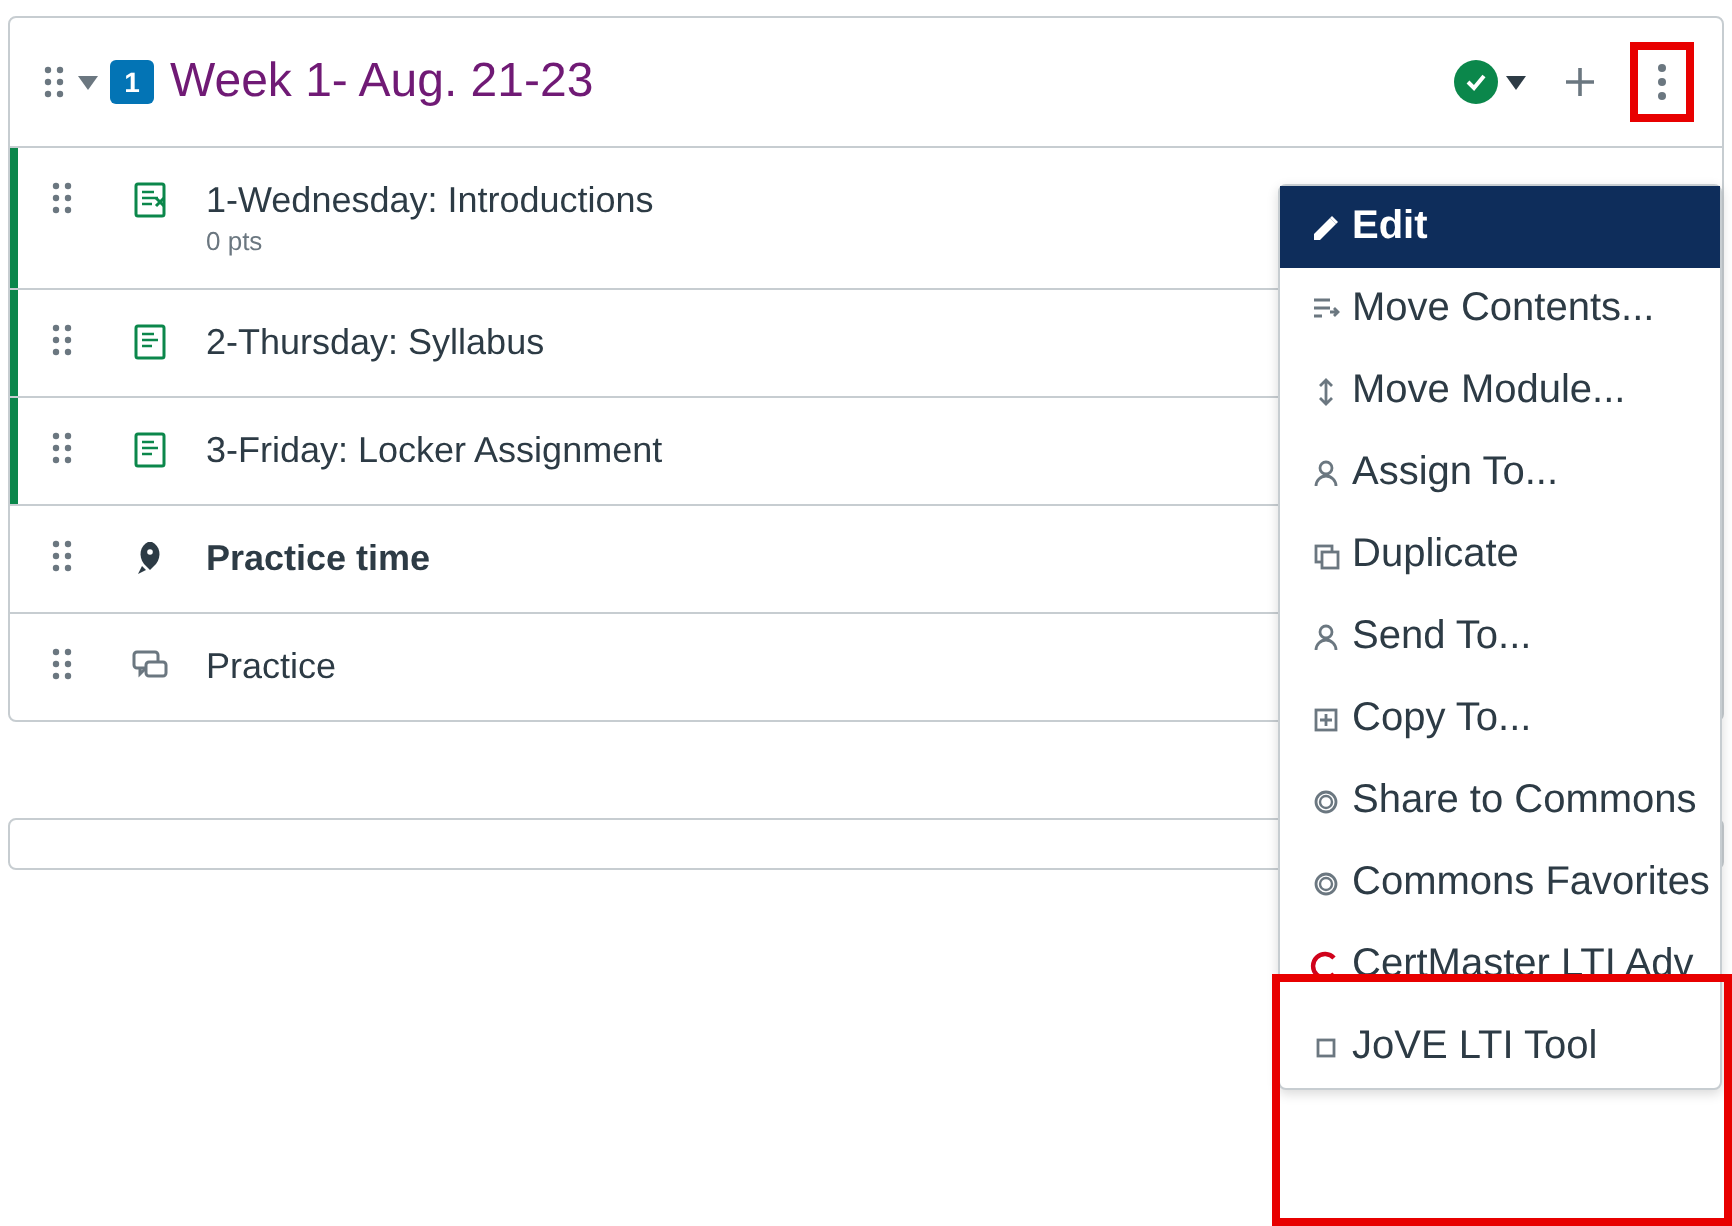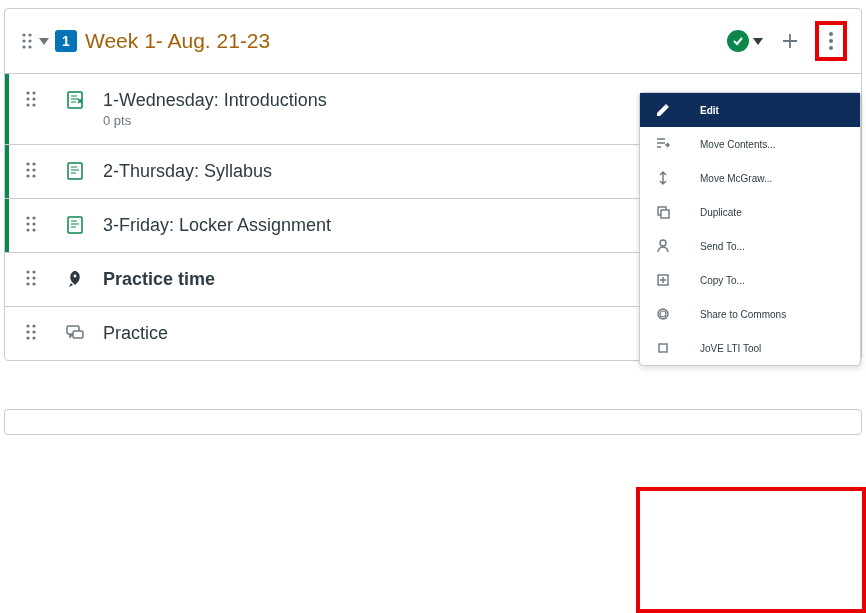--- a/index.html
+++ b/index.html
@@ -1,41 +1,41 @@
 <!DOCTYPE html>
 <html><head>
 <meta charset="utf-8">
 <style>
   html,body{margin:0;padding:0;font-family:"Helvetica Neue",Helvetica,Arial,sans-serif;font-size:16px;color:#2d3b45;background:#fff;width:866px;height:613px;overflow:hidden}
   .module{border:1px solid #c7cdd1;border-radius:4px;margin:8px 4px 0 4px;position:relative}
   .module-header{display:flex;align-items:center;padding:14px 16px;border-bottom:1px solid #c7cdd1}
   .drag{color:#6b7780;padding-right:6px}
   .collapse-caret{color:#6b7780;padding-right:6px}
   .badge{display:inline-flex;align-items:center;justify-content:center;width:22px;height:22px;background:#0374b5;color:#fff;font-weight:700;border-radius:3px;margin-right:8px;font-size:14px}
-  .module-title{font-size:21px;font-weight:400;color:#a16207}
+  .module-title{font-size:24px;font-weight:400;color:#701a75}
   .header-actions{margin-left:auto;display:flex;align-items:center;gap:18px}
   .published{width:22px;height:22px;border-radius:50%;background:#0b874b;display:inline-flex;align-items:center;justify-content:center;color:#fff;font-size:14px}
   .plus{color:#6b7780;font-size:22px;font-weight:300}
   .kebab-wrap{width:28px;height:36px;display:inline-flex;align-items:center;justify-content:center;color:#6b7780}
   .highlight-red{outline:4px solid #e80000;outline-offset:-2px}
   .items{}
   .item{display:flex;padding:16px 16px 16px 20px;border-top:1px solid #c7cdd1}
   .item:first-child{border-top:none}
   .item.green{box-shadow:inset 4px 0 0 0 #0b874b}
   .item .drag{margin-right:18px}
   .icon-cell{width:28px;color:#0b874b;display:flex;justify-content:center}
   .icon-cell.gray{color:#6b7780}
   .item-body{margin-left:14px}
   .item-title{font-size:18px;color:#2d3b45}
   .item-sub{font-size:13px;color:#6b7780;margin-top:2px}
   .indent{padding-left:50px}
   .next-module{border:1px solid #c7cdd1;border-radius:4px;margin:48px 4px 0 4px;height:24px}
 
   .menu{position:absolute;top:92px;left:639px;width:220px;background:#fff;border:1px solid #c7cdd1;border-radius:4px;box-shadow:0 2px 6px rgba(0,0,0,.15);z-index:10;overflow:visible}
-  .menu-item{display:flex;align-items:center;padding:9px 14px;font-size:10px;color:#2d3b45;gap:28px;white-space:nowrap}
+  .menu-item{display:flex;align-items:center;padding:9px 14px;font-size:20px;color:#2d3b45;gap:4px;white-space:nowrap}
   .menu-item.selected{background:#0e2d5b;color:#fff}
   .menu-item.selected .mi-icon{color:#fff}
   .mi-icon{width:18px;display:flex;justify-content:center;color:#6b7780;flex-shrink:0}
   .tool-highlight{position:absolute;border:4px solid #e80000;pointer-events:none}
   svg{display:block}
 </style>
 </head>
 <body>
 
 <div class="module">
@@ -234,21 +234,30 @@
         </svg>
       </span>
     <span>Move Contents...</span>
   </div>
   <div class="menu-item">
     <span class="mi-icon">
         <svg width="16" height="16" viewBox="0 0 16 16">
           <path fill="none" stroke="currentColor" stroke-width="1.4" d="M8 2 V14 M5 5 L8 2 L11 5 M5 11 L8 14 L11 11"></path>
         </svg>
       </span>
-    <span>Move McGraw...</span>
+    <span>Move Module...</span>
+  </div>
+  <div class="menu-item">
+    <span class="mi-icon">
+        <svg width="16" height="16" viewBox="0 0 16 16">
+          <circle cx="8" cy="5" r="3" fill="none" stroke="currentColor" stroke-width="1.4"></circle>
+          <path fill="none" stroke="currentColor" stroke-width="1.4" d="M3 14 a5 5 0 0 1 10 0"></path>
+        </svg>
+      </span>
+    <span>Assign To...</span>
   </div>
   <div class="menu-item">
     <span class="mi-icon">
         <svg width="16" height="16" viewBox="0 0 16 16">
           <rect x="3" y="3" width="8" height="8" fill="none" stroke="currentColor" stroke-width="1.4"></rect>
           <rect x="6" y="6" width="8" height="8" fill="#fff" stroke="currentColor" stroke-width="1.4"></rect>
         </svg>
       </span>
     <span>Duplicate</span>
   </div>
@@ -275,20 +284,37 @@
         <svg width="16" height="16" viewBox="0 0 16 16">
           <circle cx="8" cy="8" r="5" fill="none" stroke="currentColor" stroke-width="1.4"></circle>
           <path fill="none" stroke="currentColor" stroke-width="1.2" d="M5 8 a3 3 0 0 1 6 0 M5 8 a3 3 0 0 0 6 0"></path>
         </svg>
       </span>
     <span>Share to Commons</span>
   </div>
   <div class="menu-item">
     <span class="mi-icon">
         <svg width="16" height="16" viewBox="0 0 16 16">
+          <circle cx="8" cy="8" r="5" fill="none" stroke="currentColor" stroke-width="1.4"></circle>
+          <path fill="none" stroke="currentColor" stroke-width="1.2" d="M5 8 a3 3 0 0 1 6 0 M5 8 a3 3 0 0 0 6 0"></path>
+        </svg>
+      </span>
+    <span>Commons Favorites</span>
+  </div>
+  <div class="menu-item">
+    <span class="mi-icon" style="color:#d0021b">
+        <svg width="16" height="16" viewBox="0 0 16 16">
+          <path fill="none" stroke="currentColor" stroke-width="2.2" d="M12 4 A6 6 0 1 0 12 12"></path>
+        </svg>
+      </span>
+    <span>CertMaster LTI Adv</span>
+  </div>
+  <div class="menu-item">
+    <span class="mi-icon">
+        <svg width="16" height="16" viewBox="0 0 16 16">
           <rect x="4" y="4" width="8" height="8" fill="none" stroke="currentColor" stroke-width="1.4"></rect>
         </svg>
       </span>
     <span>JoVE LTI Tool</span>
   </div>
 
   <div class="tool-highlight" style="left:-4px;top:394px;width:222px;height:118px"></div>
 </div>
 
 </body></html>

